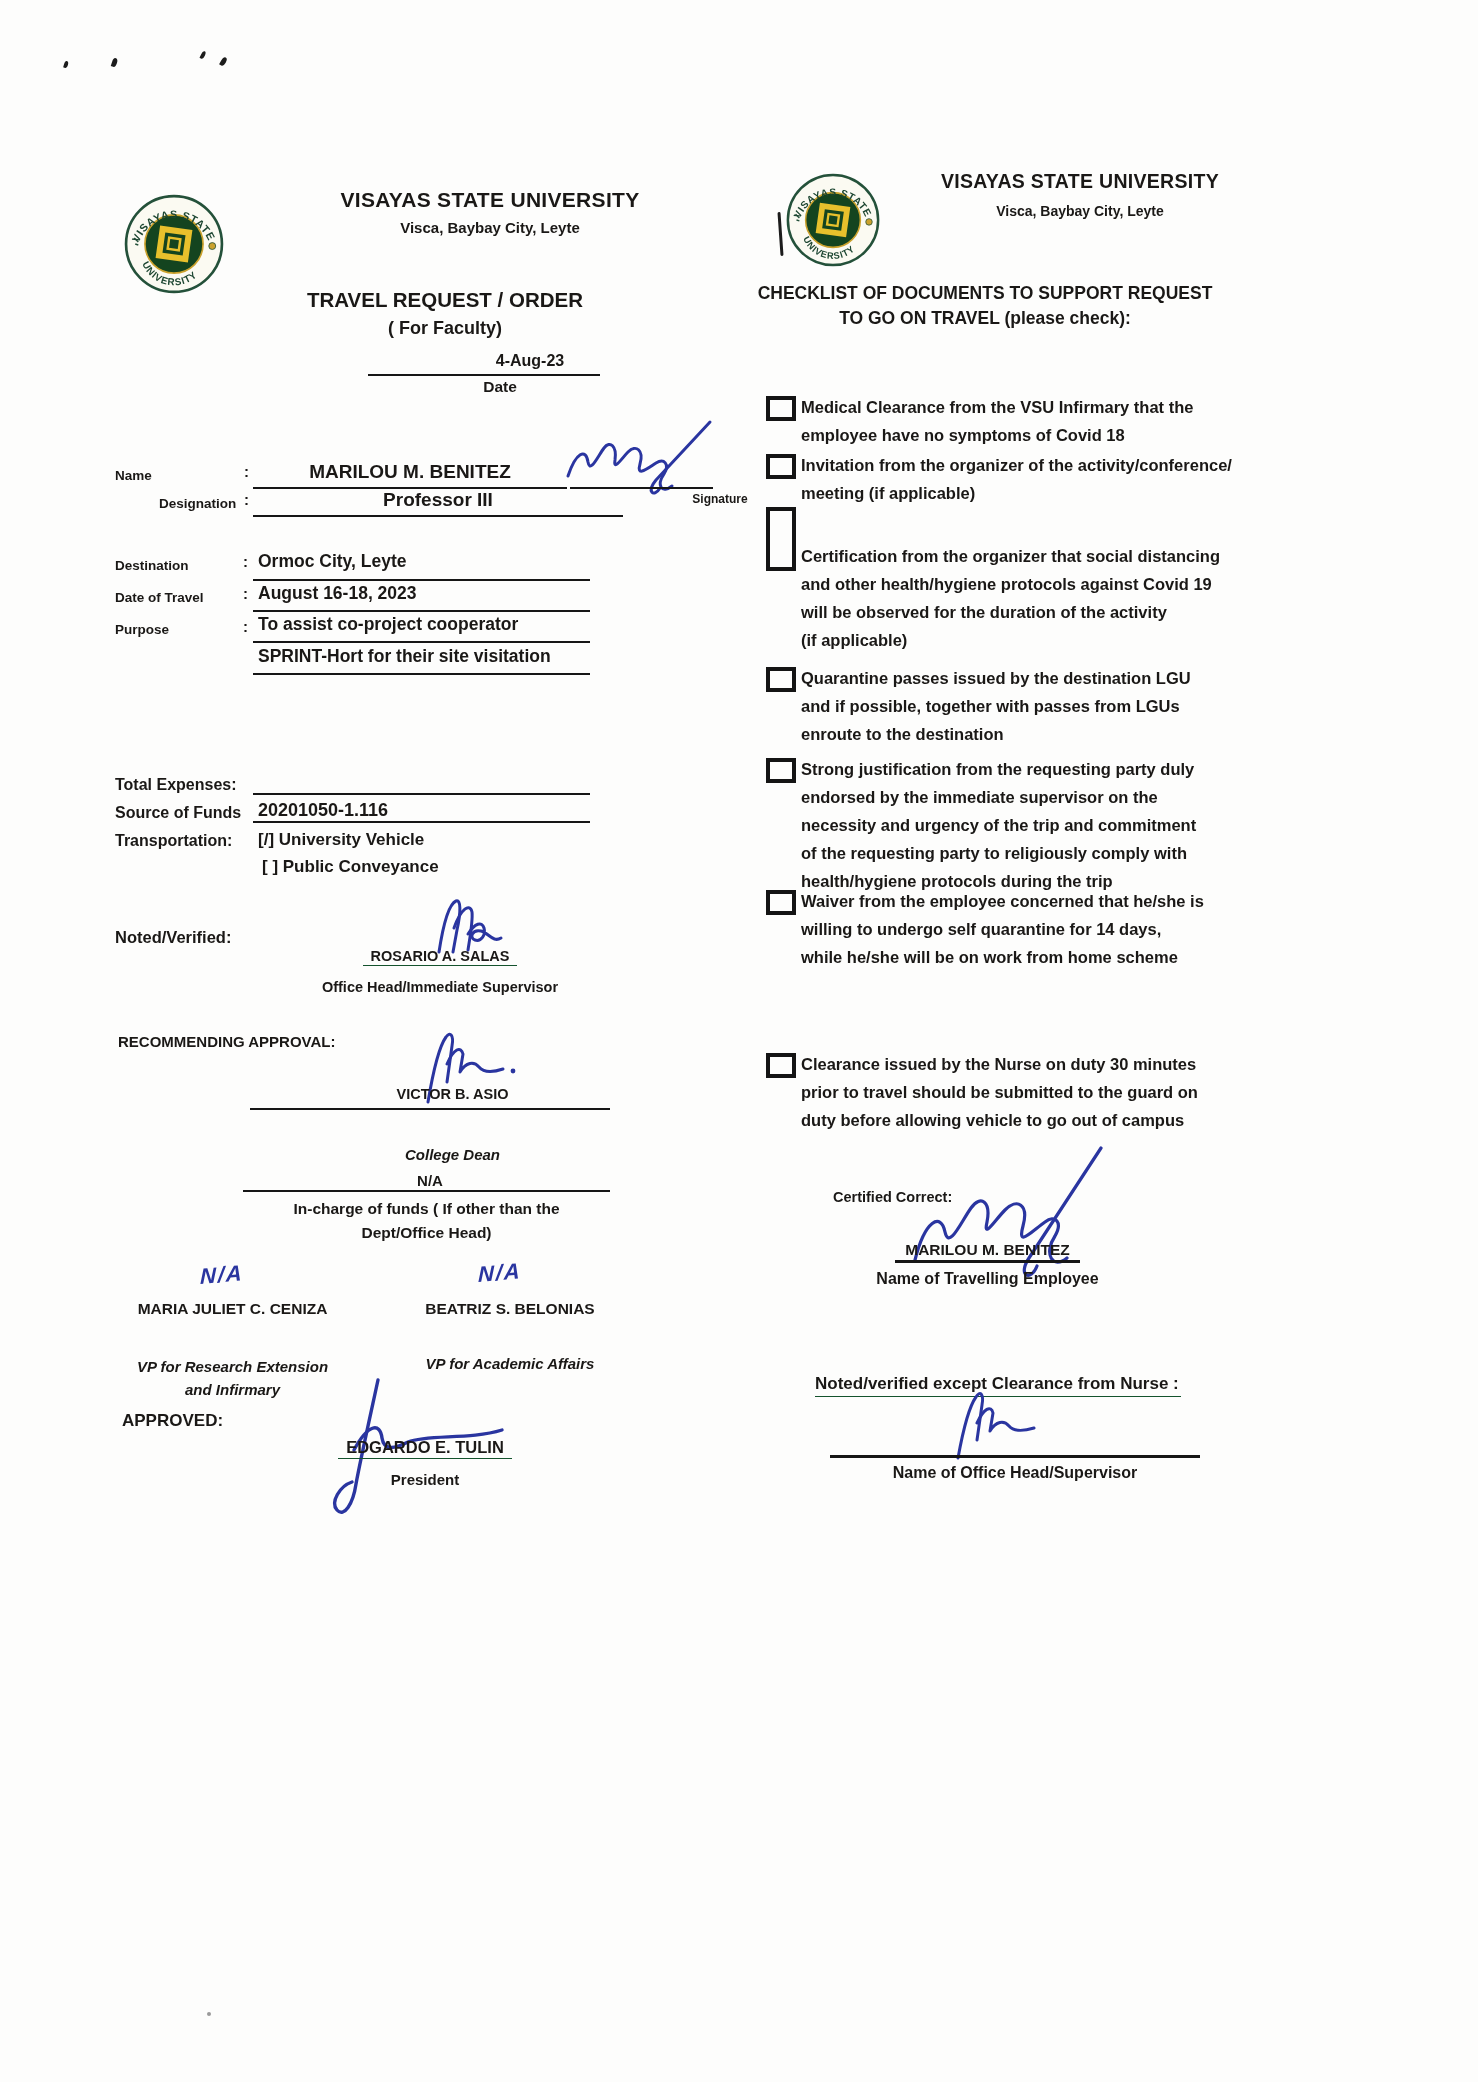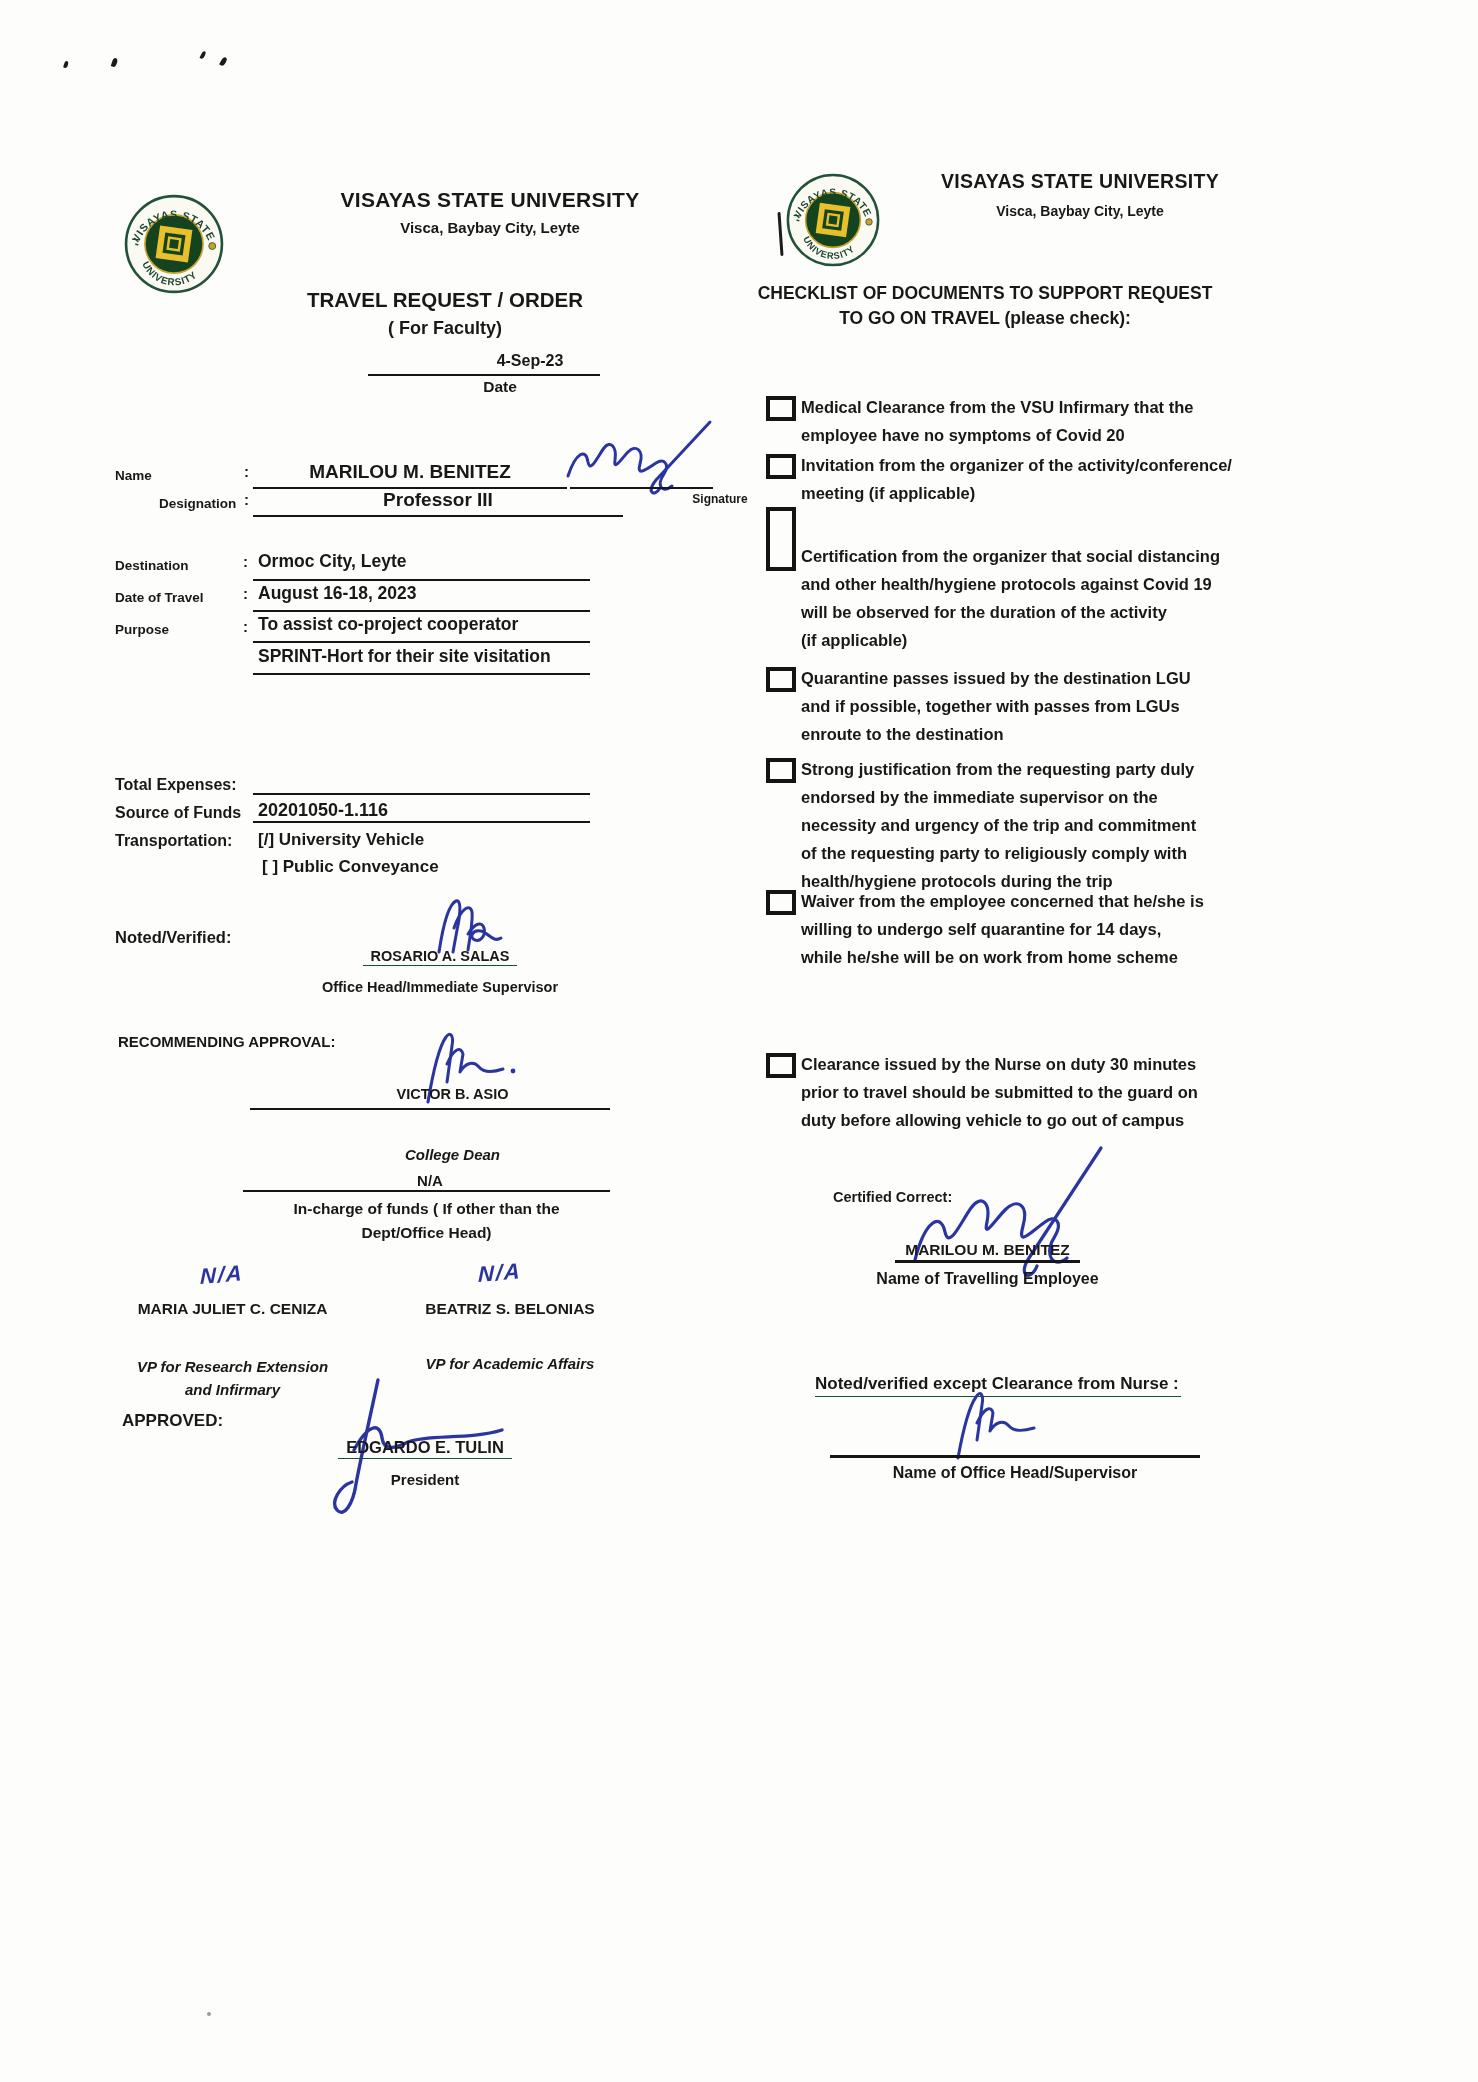--- a/index.html
+++ b/index.html
@@ -46,21 +46,21 @@
     <text class="seal-txt" font-size="10.6" letter-spacing="0.6"><textPath href="#arcTL" startOffset="6%">VISAYAS STATE</textPath></text>
     <text class="seal-txt" font-size="9.6" letter-spacing="0.8"><textPath href="#arcBL" startOffset="12%">UNIVERSITY</textPath></text>
   </svg>
 
   <div class="abs ctr" style="left:280px;top:188px;width:420px;font-size:21px;letter-spacing:0.3px;">VISAYAS STATE UNIVERSITY</div>
   <div class="abs ctr" style="left:280px;top:219px;width:420px;font-size:15px;">Visca, Baybay City, Leyte</div>
 
   <div class="abs ctr" style="left:250px;top:288px;width:390px;font-size:20.5px;">TRAVEL REQUEST / ORDER</div>
   <div class="abs ctr" style="left:250px;top:318px;width:390px;font-size:18px;">( For Faculty)</div>
 
-  <div class="abs ctr" style="left:455px;top:352px;width:150px;font-size:16px;">4-Sep-23</div>
+  <div class="abs ctr" style="left:455px;top:352px;width:150px;font-size:16px;">4-Aug-23</div>
   <div class="uline" style="left:368px;top:374px;width:232px;"></div>
   <div class="abs ctr" style="left:420px;top:378px;width:160px;font-size:15.5px;">Date</div>
 
   <div class="abs" style="left:115px;top:468px;font-size:13.5px;">Name</div>
   <div class="abs" style="left:244px;top:463px;font-size:15px;">:</div>
   <div class="abs ctr" style="left:253px;top:461px;width:314px;font-size:19px;">MARILOU M. BENITEZ</div>
   <div class="uline" style="left:253px;top:487px;width:314px;"></div>
 
   <svg class="sig" style="left:560px;top:418px;" width="165" height="82" viewBox="0 0 165 82">
     <path stroke-width="3" d="M8,58 C16,34 26,30 28,44 C30,56 38,38 44,30 C50,22 57,28 55,42 C53,54 62,40 68,34 C76,26 84,32 80,46 C76,60 88,50 96,45 C104,40 110,46 104,56 C96,68 102,76 112,68"></path>
@@ -159,21 +159,21 @@
 
   <div class="abs ctr" style="left:880px;top:170px;width:400px;font-size:19.5px;letter-spacing:0.3px;">VISAYAS STATE UNIVERSITY</div>
   <div class="abs ctr" style="left:880px;top:203px;width:400px;font-size:14px;">Visca, Baybay City, Leyte</div>
 
   <div class="abs ctr prelines" style="left:750px;top:281px;width:470px;font-size:17.5px;line-height:25px;">CHECKLIST OF DOCUMENTS TO SUPPORT REQUEST
 TO GO ON TRAVEL (please check):</div>
 
   <div class="chk-row" style="left:766px;top:393px;">
     <div class="cbx"></div>
     <div class="chk-text">Medical Clearance from the VSU Infirmary that the
-employee have no symptoms of Covid 20</div>
+employee have no symptoms of Covid 18</div>
   </div>
   <div class="chk-row" style="left:766px;top:451px;">
     <div class="cbx"></div>
     <div class="chk-text">Invitation from the organizer of the activity/conference/
 meeting (if applicable)</div>
   </div>
   <div class="chk-row" style="left:766px;top:504px;">
     <div class="cbx" style="height:56px;"></div>
     <div class="chk-text" style="padding-top:38px;">Certification from the organizer that social distancing
 and other health/hygiene protocols against Covid 19

